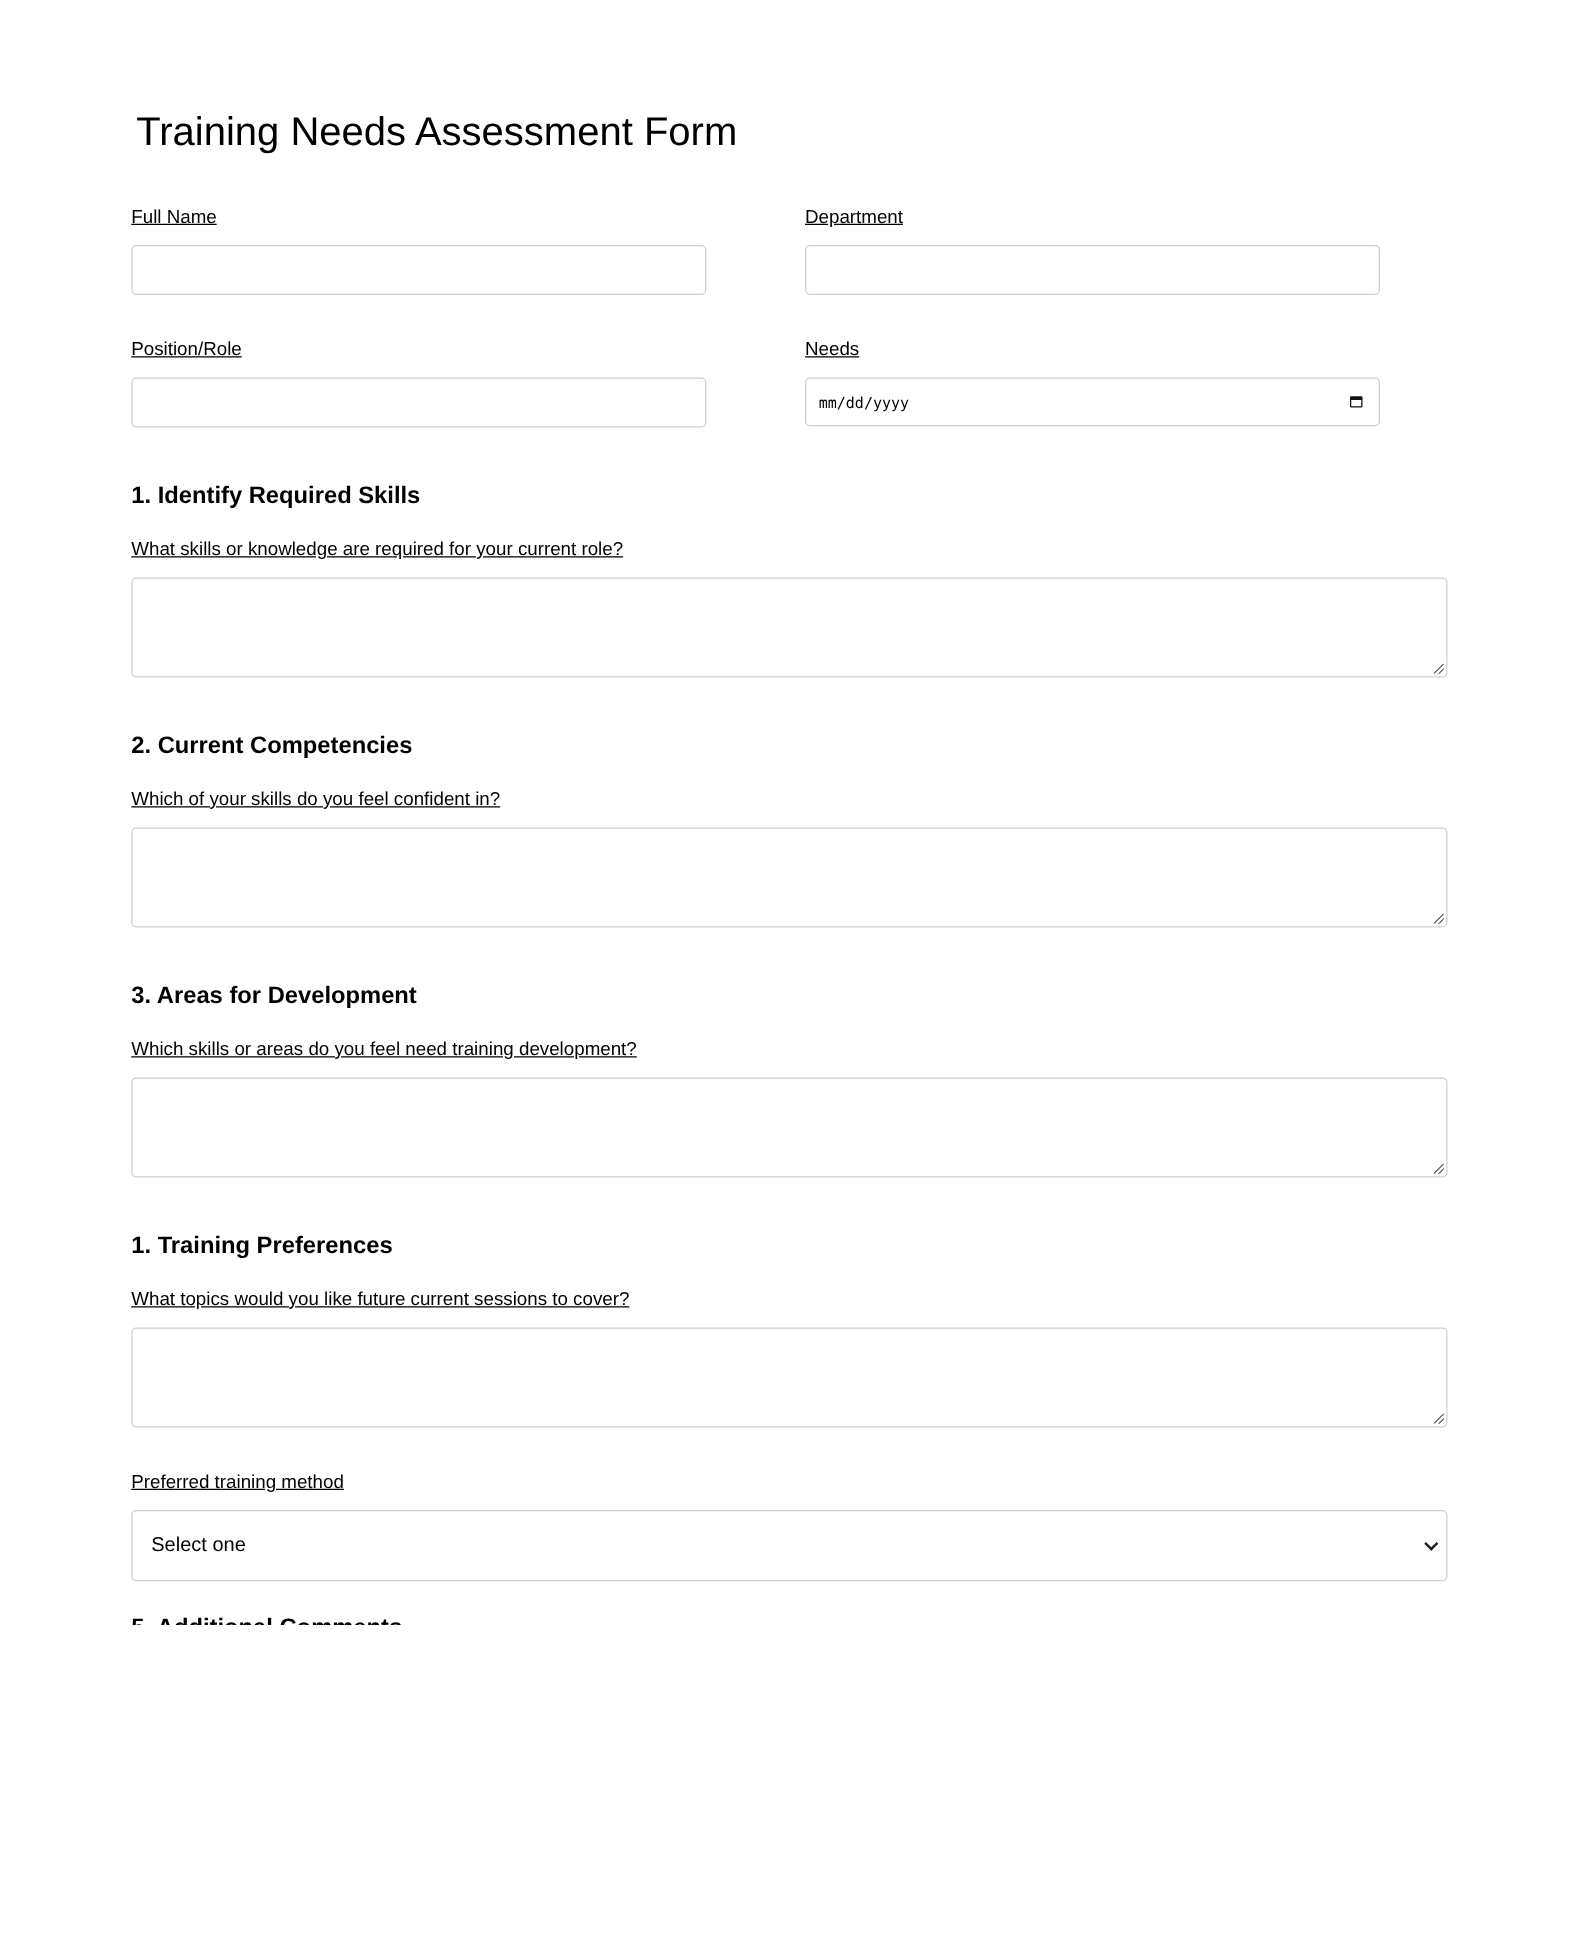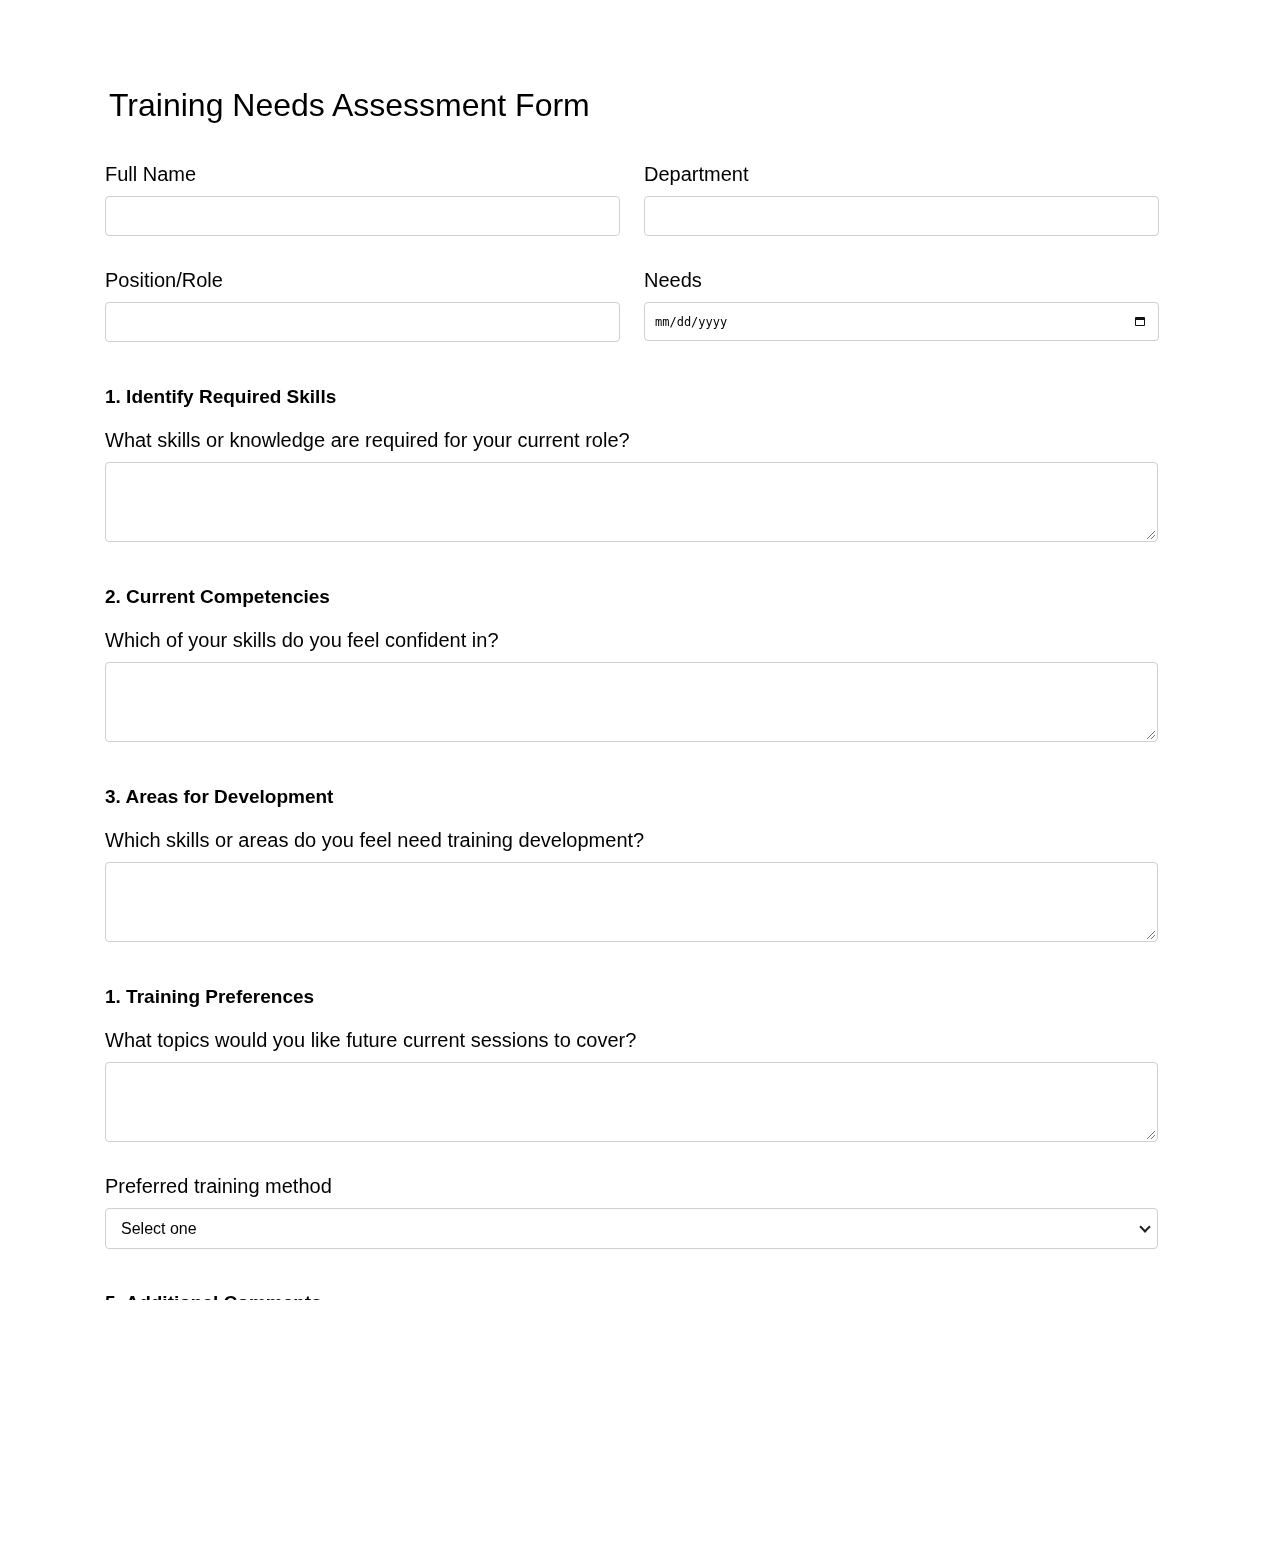--- a/index.html
+++ b/index.html
@@ -1,30 +1,30 @@
 <!DOCTYPE html>
 <html><head>
 <meta charset="utf-8">
 <style>
   html, body { margin: 0; padding: 0; background: #ffffff; }
   body { width: 1263px; height: 1561px; position: relative; overflow: hidden;
          font-family: "Liberation Sans", sans-serif; color: #000; }
   .viewport { position: absolute; left: 0; top: 0; width: 1263px; height: 1300px; overflow: hidden; }
   .container { position: absolute; left: 105px; top: 0; width: 1053px; }
   h1 { position: absolute; left: 1px; top: 83px; margin: 3px; font-size: 32px; font-weight: normal; line-height: 38px; white-space: nowrap; }
-  .label { position: absolute; font-size: 20px; line-height: 20px; white-space: nowrap; }
+  .label { position: absolute; font-size: 15px; line-height: 20px; white-space: nowrap; text-decoration: underline; }
   .input { position: absolute; box-sizing: border-box; height: 40px; border: 1px solid #cfcfcf; border-radius: 4px; background: #fff; padding: 0 10px; font-size: 16px; font-family: "Liberation Sans", sans-serif; }
-  .half { width: 515px; }
+  .half { width: 460px; }
   .date { display: flex; align-items: center; justify-content: space-between; font-family: "DejaVu Sans Mono", monospace; font-size: 12px; color: #000; height: 39px; }
   .cal-icon { width: 10px; height: 9px; border: 1.5px solid #111; border-top-width: 3px; border-radius: 1px; box-sizing: border-box; margin-right: 3px; }
   .section-title { position: absolute; font-size: 19px; line-height: 24px; white-space: nowrap; font-weight: bold; margin: 0; }
   .textarea { position: absolute; box-sizing: border-box; width: 1053px; height: 80px; border: 1px solid #cfcfcf; border-radius: 4px; background: #fff; }
   .grip { position: absolute; right: 2px; bottom: 2px; width: 8px; height: 8px;
           background: linear-gradient(135deg, transparent 45%, #777 45%, #777 55%, transparent 55%, transparent 70%, #777 70%, #777 80%, transparent 80%); }
-  .select { position: absolute; box-sizing: border-box; width: 1053px; height: 41px; border: 1px solid #cfcfcf; border-radius: 4px; background: #fff; display: flex; align-items: center; justify-content: space-between; padding: 0 6px 0 15px; font-size: 16px; }
+  .select { position: absolute; box-sizing: border-box; width: 1053px; height: 57px; border: 1px solid #cfcfcf; border-radius: 4px; background: #fff; display: flex; align-items: center; justify-content: space-between; padding: 0 6px 0 15px; font-size: 16px; }
   .chev { width: 6px; height: 6px; border-right: 2px solid #222; border-bottom: 2px solid #222; transform: rotate(45deg); margin-top: -4px; margin-right: 2px; }
 </style>
 </head>
 <body>
 
 <div class="viewport">
   <div class="container">
     <h1>Training Needs Assessment Form</h1>
 
     <div class="label" style="left:0;top:164px;">Full Name</div>

